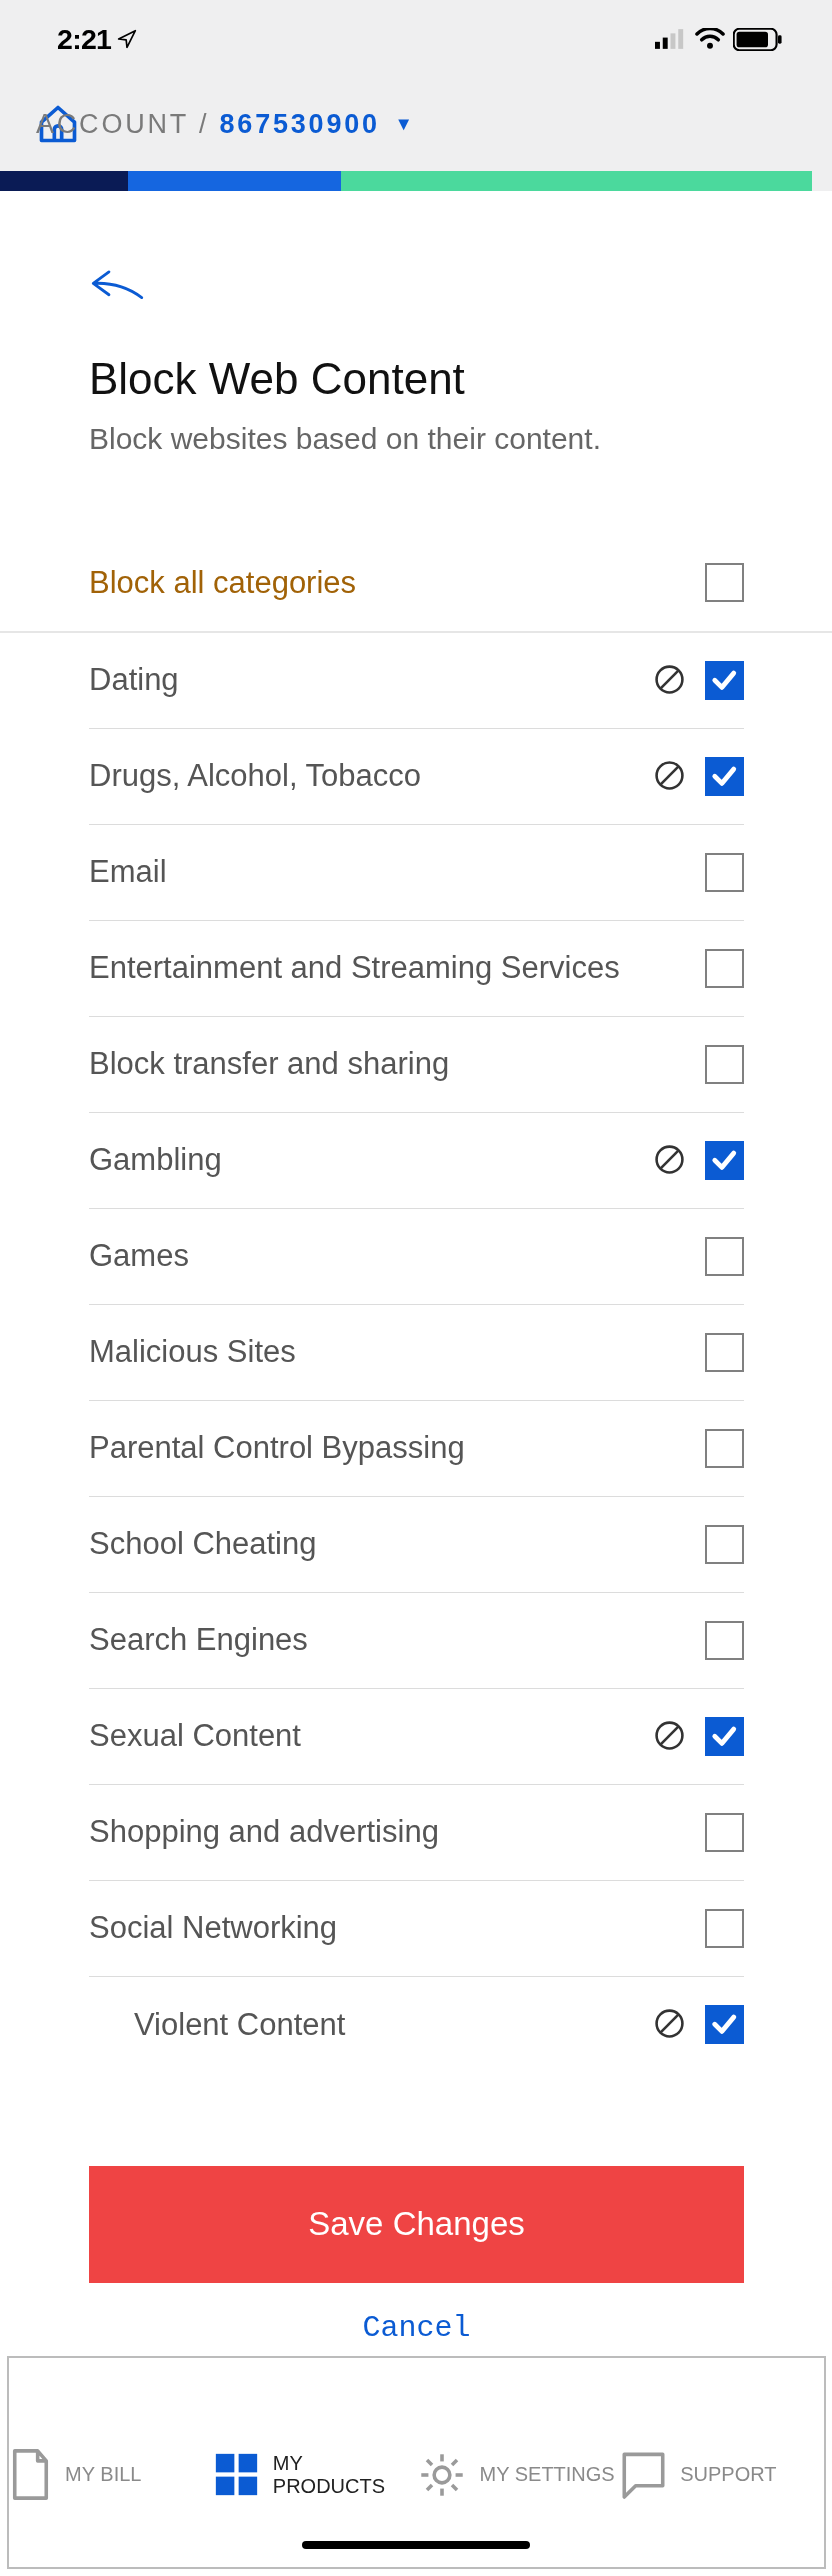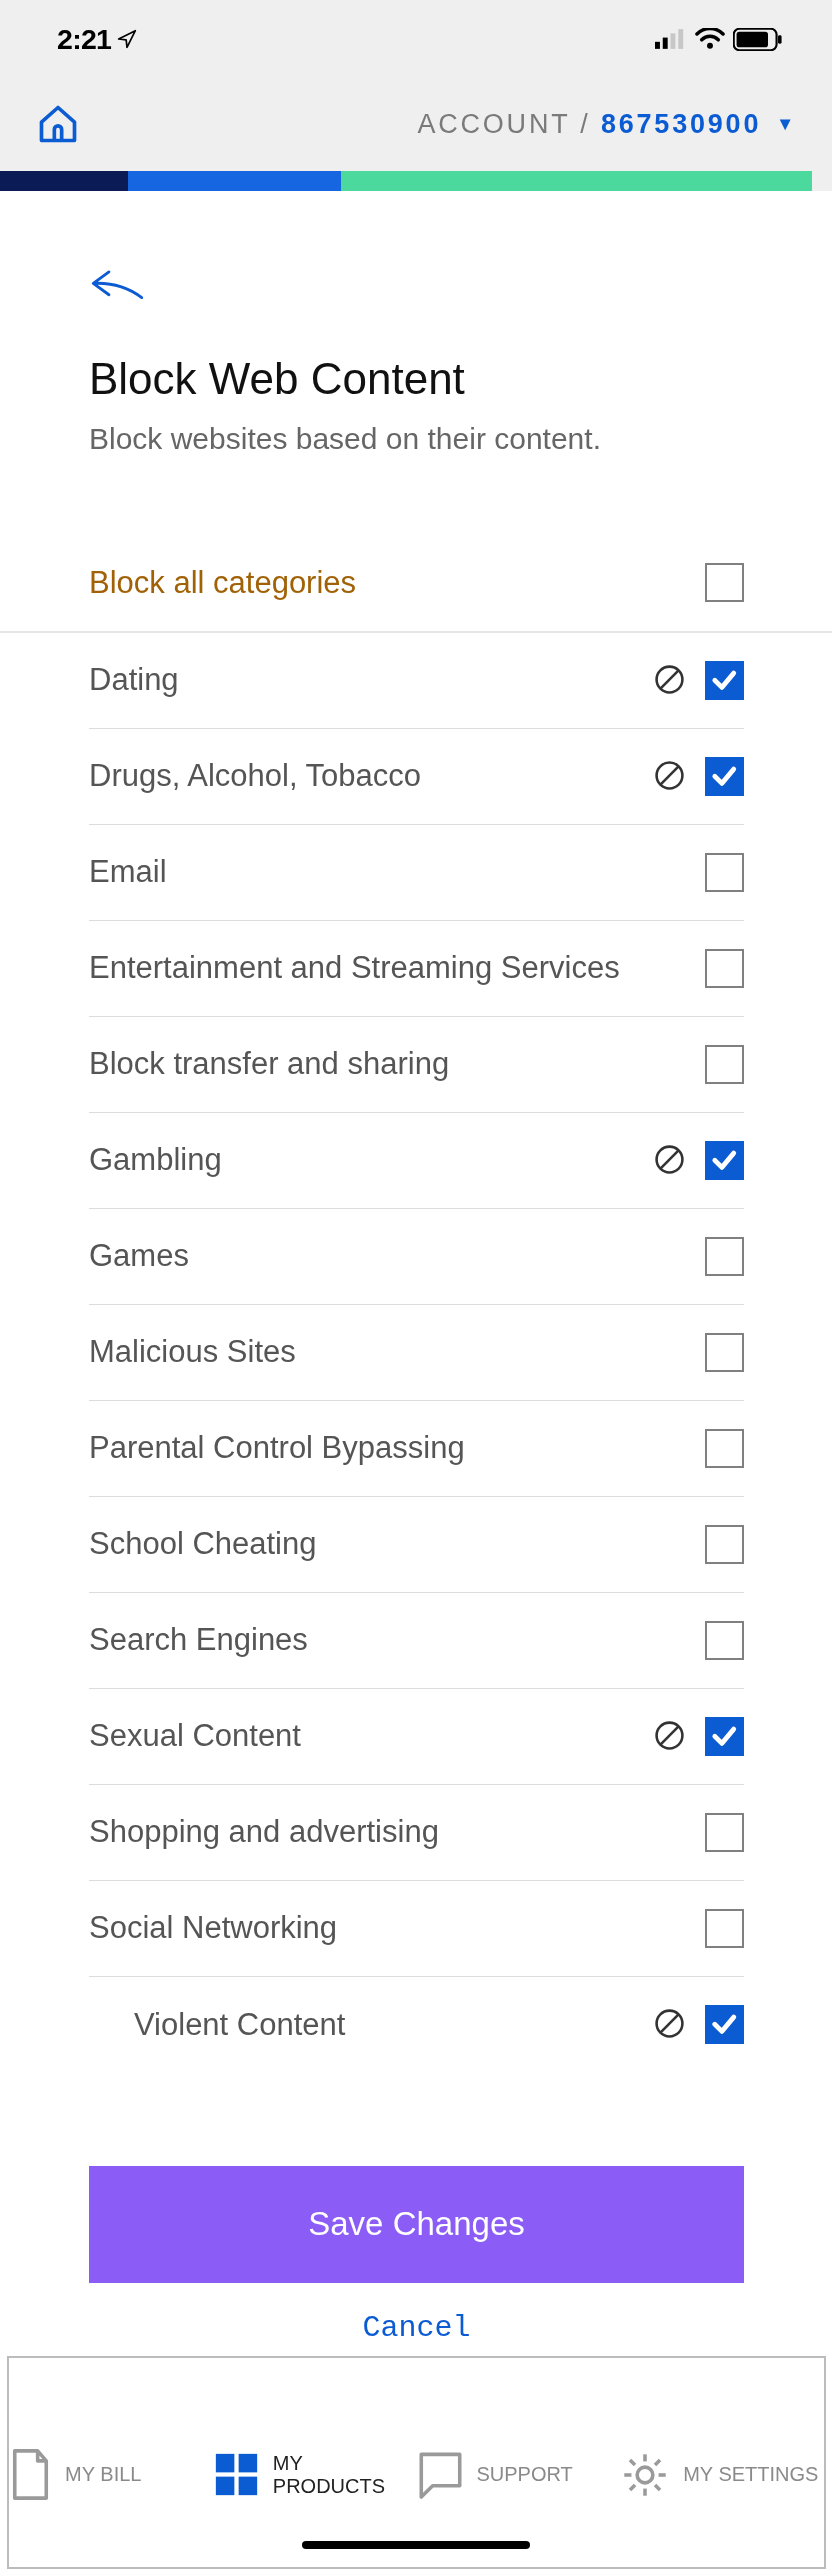--- a/index.html
+++ b/index.html
@@ -22,21 +22,21 @@
   .app-header {
     height: 93px;
     background: #efeff0;
     display: flex;
     align-items: center;
     padding: 0 36px;
   }
   .home-icon { width: 50px; }
   .breadcrumb {
     flex: 1;
-    text-align: right;
+    text-align: left;
     font-size: 27px;
     letter-spacing: 2.8px;
     color: #7a7a7a;
     font-weight: 500;
     margin-left: -50px;
   }
   .breadcrumb .acct-num { color: #0b5bd3; font-weight: 700; letter-spacing: 2.8px;}
   .breadcrumb .caret { color:#0b5bd3; font-size:18.5px; position:relative; top:-2.8px; margin-left:4.3px;}
 
   
@@ -79,21 +79,21 @@
     display: inline-flex; align-items: center; justify-content: center;
   }
   .chk.checked { background: #0b5bd3; border-color: #0b5bd3; }
   .chk.checked svg { display: block; }
   .chk svg { display: none; }
 
   
   .btn-save {
     margin-top: 93px;
     height: 117px;
-    background: #8b5cf6;
+    background: #ef4444;
     display: flex; align-items: center; justify-content: center;
     color: #fff; font-size: 33px; font-weight: 500;
   }
   .btn-cancel {
     margin-top: 28.5px;
     text-align: center;
     color: #0b5bd3;
     font-size: 30px;
     font-weight: 400;
     font-family: Liberation Mono, monospace;
@@ -345,41 +345,41 @@
           <rect x="4" y="4" width="26" height="26" fill="#0b5bd3"></rect>
           <rect x="36" y="4" width="26" height="26" fill="#0b5bd3"></rect>
           <rect x="4" y="36" width="26" height="26" fill="#0b5bd3"></rect>
           <rect x="36" y="36" width="26" height="26" fill="#0b5bd3"></rect>
         </svg>
       </div>
       <span class="nav-label">MY PRODUCTS</span>
     </div>
     <div class="nav-item">
       <div class="nav-icon">
-        <svg width="47" height="50" viewBox="0 0 66 70">
-            <path d="M6 6 H60 V50 H22 L6 66 Z" fill="none" stroke="#9a9a9a" stroke-width="5" stroke-linejoin="round"></path>
-          </svg>
-      </div>
-      <span class="nav-label">SUPPORT</span>
-    </div>
-    <div class="nav-item">
-      <div class="nav-icon">
         <svg width="50" height="50" viewBox="0 0 70 70">
           <circle cx="35" cy="35" r="11" fill="none" stroke="#9a9a9a" stroke-width="5"></circle>
           <g stroke="#9a9a9a" stroke-width="5">
             <path d="M35 6 V16"></path>
               <path d="M35 54 V64"></path>
             <path d="M6 35 H16"></path>
               <path d="M54 35 H64"></path>
             <path d="M14 14 L21 21"></path>
               <path d="M49 49 L56 56"></path>
             <path d="M56 14 L49 21"></path>
               <path d="M21 49 L14 56"></path>
           </g>
         </svg>
       </div>
       <span class="nav-label">MY SETTINGS</span>
     </div>
+    <div class="nav-item">
+      <div class="nav-icon">
+        <svg width="47" height="50" viewBox="0 0 66 70">
+            <path d="M6 6 H60 V50 H22 L6 66 Z" fill="none" stroke="#9a9a9a" stroke-width="5" stroke-linejoin="round"></path>
+          </svg>
+      </div>
+      <span class="nav-label">SUPPORT</span>
+    </div>
   </div>
 </div>
 
 <div class="home-indicator"></div>
 
 
 </body></html>

